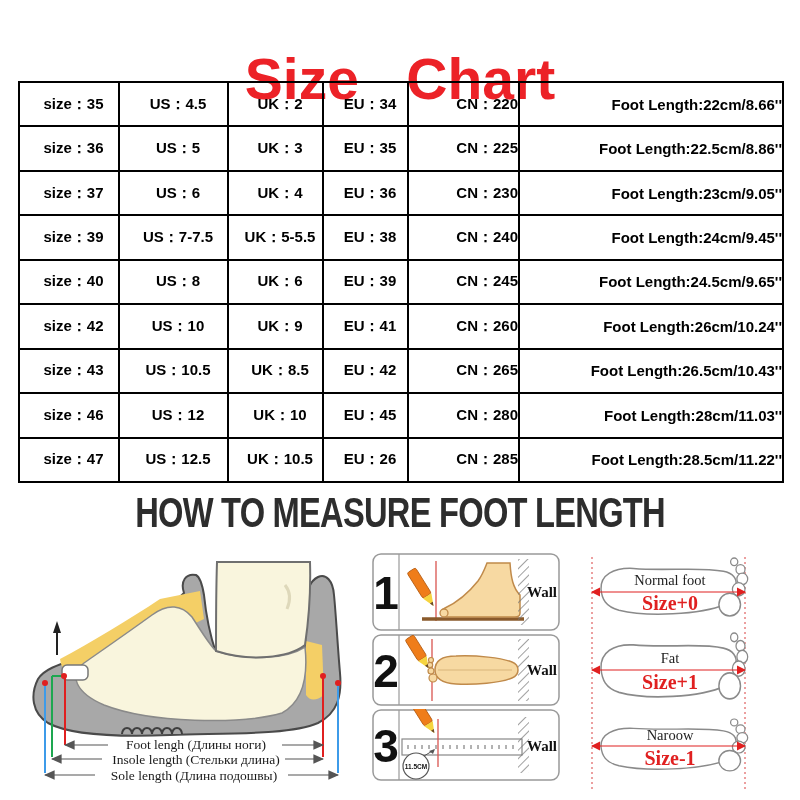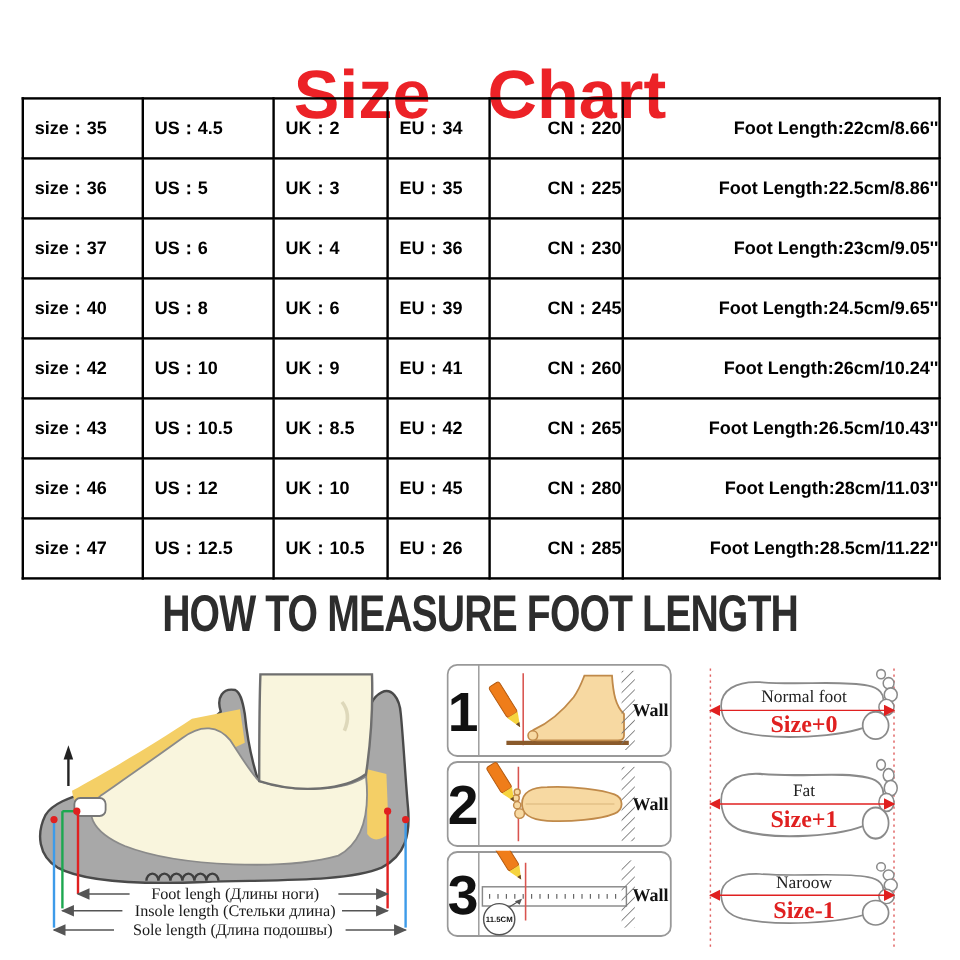--- a/index.html
+++ b/index.html
@@ -6,21 +6,21 @@
   .page{position:relative;width:800px;height:800px;background:#fff;overflow:hidden;
         font-family:"Liberation Sans",sans-serif;color:#000;}
 
   .title{position:absolute;top:12px;left:0;width:100%;text-align:center;
          font-weight:bold;font-size:57px;line-height:1.1;white-space:pre;letter-spacing:0px;margin-top:36px;}
 
   table.size-table{position:absolute;left:18px;top:81px;width:764px;height:402px;
         border-collapse:collapse;table-layout:fixed;
         font-family:"Liberation Sans",sans-serif;font-weight:bold;font-size:15px;color:#000;}
   table.size-table td{border:2px solid #000;padding:0;vertical-align:middle;overflow:hidden;}
-  table.size-table td.al{text-align:left;padding-left:9px;}
+  table.size-table td.al{text-align:center;padding-left:9px;}
   table.size-table td.ac{text-align:right;}
 
   .measure-heading{position:absolute;top:490px;left:0;width:100%;text-align:center;
         font-weight:bold;font-size:43px;line-height:1.05;color:#2d2d2d;
         transform:scaleX(0.76);transform-origin:center;letter-spacing:-1px;white-space:pre;}
 
   .abs{position:absolute;}
   svg text{font-family:"Liberation Serif",serif;}
   svg text.sans{font-family:"Liberation Sans",sans-serif;}
 </style>
@@ -57,20 +57,28 @@
           <td class="ac">CN：225</td>
           <td class="ac">Foot Length:22.5cm/8.86''</td>
         </tr>
         <tr>
           <td class="al">size：37</td>
           <td class="al">US：6</td>
           <td class="al">UK：4</td>
           <td class="al">EU：36</td>
           <td class="ac">CN：230</td>
           <td class="ac">Foot Length:23cm/9.05''</td>
+        </tr>
+        <tr>
+          <td class="al">size：39</td>
+          <td class="al">US：7-7.5</td>
+          <td class="al">UK：5-5.5</td>
+          <td class="al">EU：38</td>
+          <td class="ac">CN：240</td>
+          <td class="ac">Foot Length:24cm/9.45''</td>
         </tr>
         <tr>
           <td class="al">size：40</td>
           <td class="al">US：8</td>
           <td class="al">UK：6</td>
           <td class="al">EU：39</td>
           <td class="ac">CN：245</td>
           <td class="ac">Foot Length:24.5cm/9.65''</td>
         </tr>
         <tr>

